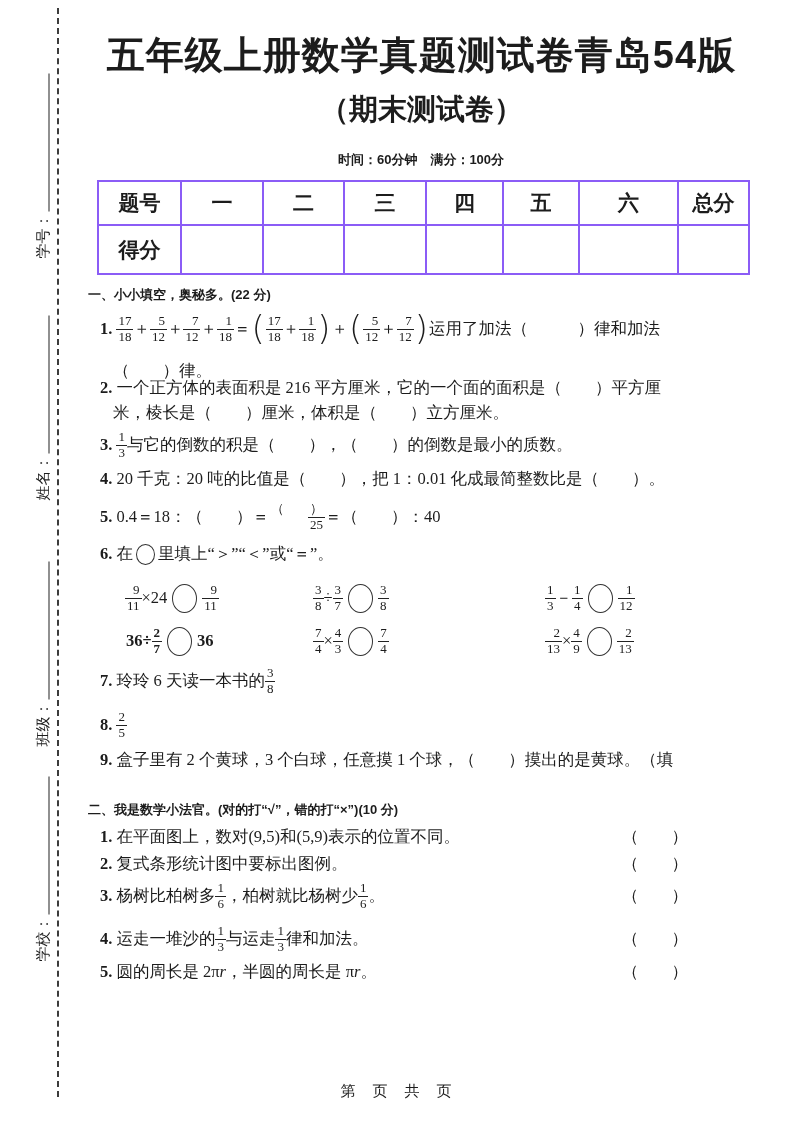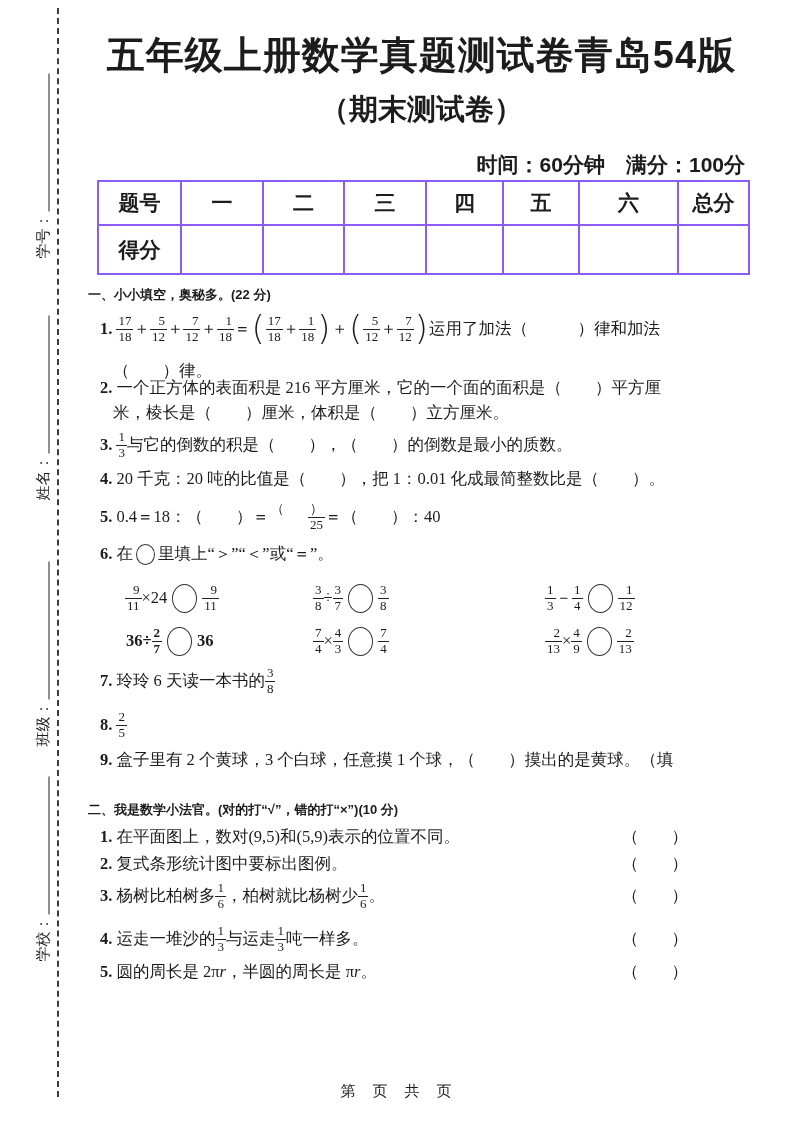--- a/index.html
+++ b/index.html
@@ -16,23 +16,23 @@
     font-size:15px; white-space:nowrap;}
   .side-item .lbl{flex:0 0 auto;}
   .side-item .bline{flex:1 1 auto; height:0; border-bottom:1.6px solid #222; margin-bottom:3px; margin-left:2px;}
   
   .title{position:absolute; left:60px; right:10px; top:30px; text-align:center;
     font-family:"Liberation Sans","DejaVu Sans",sans-serif;
     font-size:38px; font-weight:900; letter-spacing:1px;}
   .subtitle{position:absolute; left:60px; right:10px; top:90px; text-align:center;
     font-family:"Liberation Sans","DejaVu Sans",sans-serif;
     font-size:29px; font-weight:900;}
-  .exam-info{position:absolute; left:97px; width:648px; top:151px; text-align:right;
+  .exam-info{position:absolute; left:97px; width:648px; top:151px; text-align:center;
     font-family:"Liberation Sans","DejaVu Sans",sans-serif;
-    font-size:21px; font-weight:600;}
+    font-size:13px; font-weight:600;}
   
   .score-table{position:absolute; left:97px; top:180px; border-collapse:collapse;
     font-family:"Liberation Sans","DejaVu Sans",sans-serif; table-layout:fixed;}
   .score-table td{border:2px solid #8b5cf6; text-align:center; vertical-align:middle;
     font-size:21px; font-weight:700; padding:0;}
   .score-table tr.r1 td{height:42px;}
   .score-table tr.r2 td{height:47px;}
   
   .line{position:absolute; display:flex; align-items:center; white-space:nowrap;
     font-size:16.5px; line-height:1.25;}
@@ -350,21 +350,21 @@
         <span>运走一堆沙的</span>
         <span class="frac">
           <span class="fn">1</span>
           <span class="fd">3</span>
         </span>
         <span>与运走</span>
         <span class="frac">
           <span class="fn">1</span>
           <span class="fd">3</span>
         </span>
-        <span>吨一样多。</span>
+        <span>律和加法。</span>
       </span>
     <span class="bracket">（　　）</span>
   </div>
   <div class="line" style="left:100px; top:961px; height:22px; width:648px;">
     <span style="display:flex; align-items:center;">
         <span class="qnum">5.</span>
         <span>圆的周长是 2π</span>
         <span class="ital">r</span>
         <span>，半圆的周长是 π</span>
         <span class="ital">r</span>

